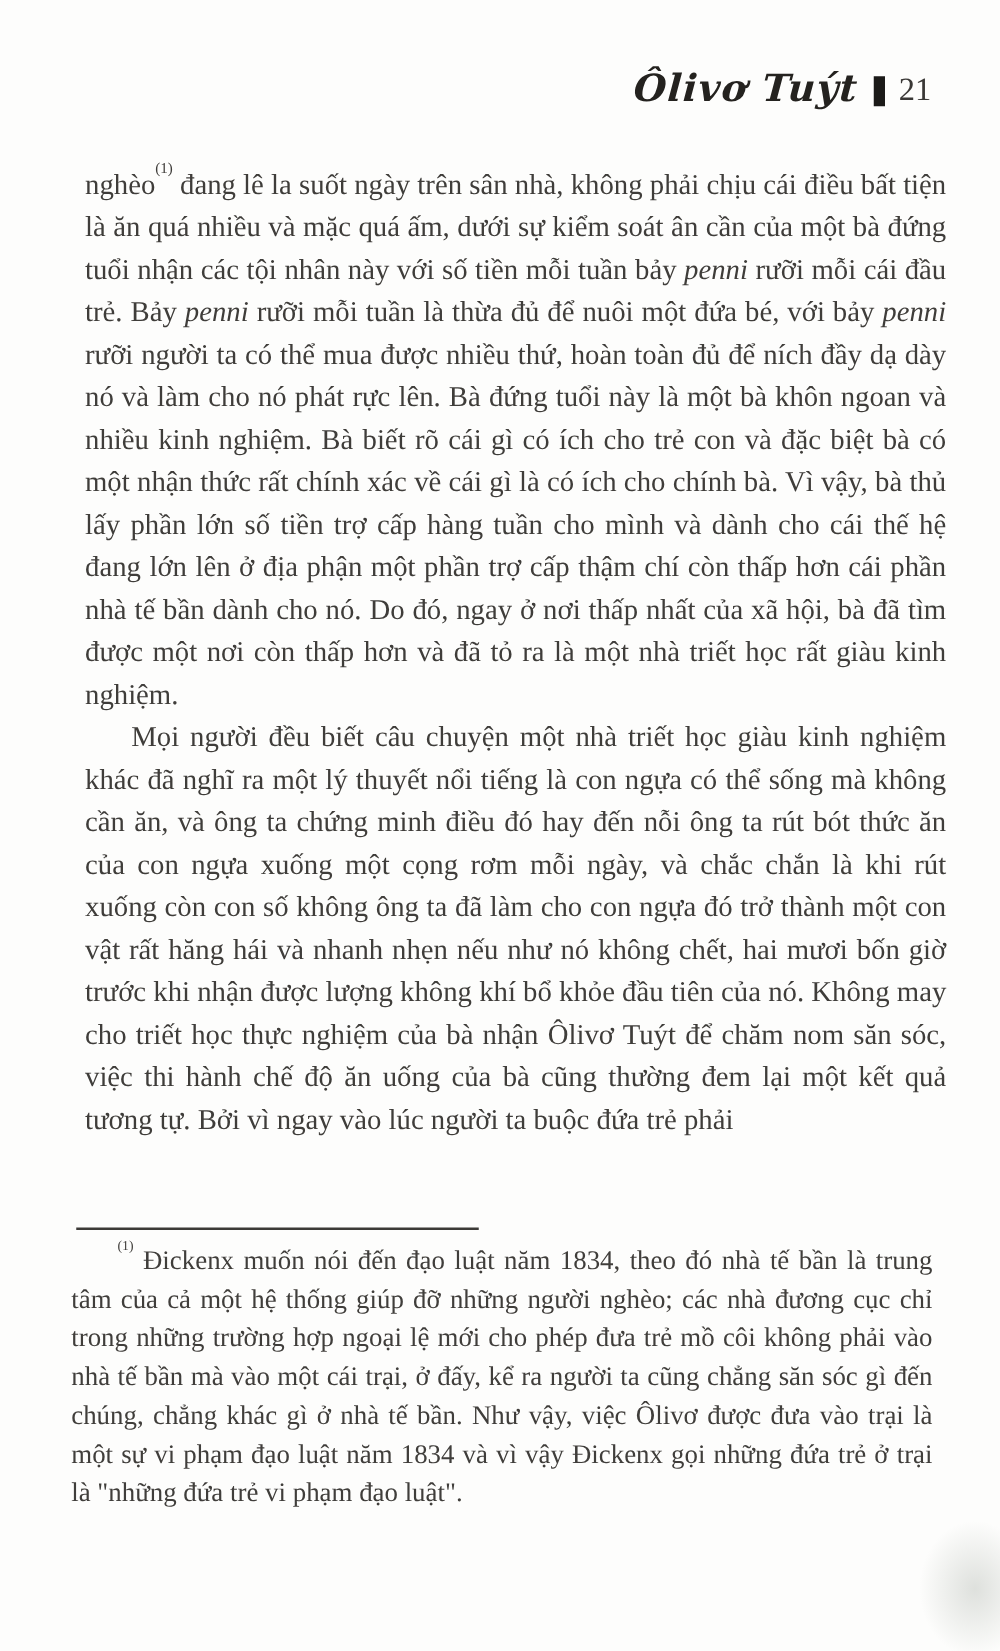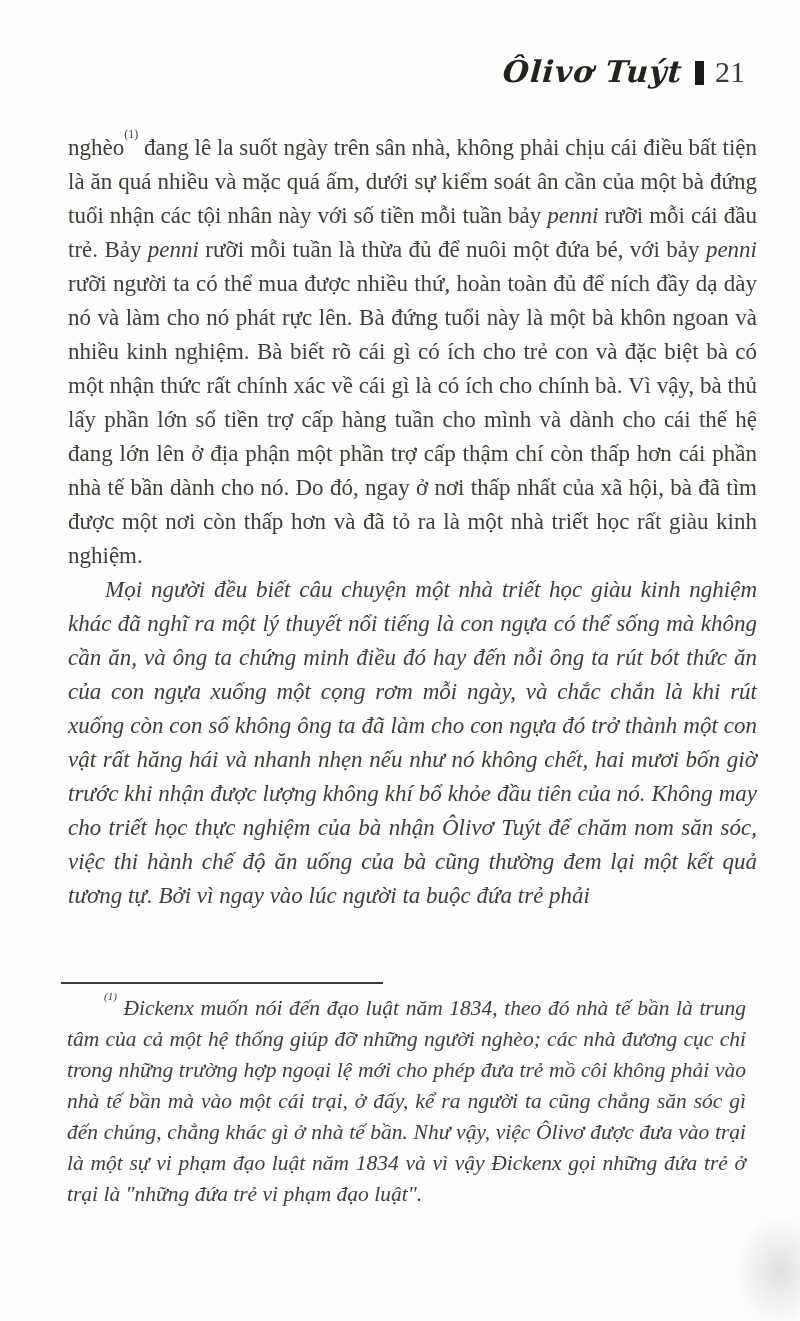--- a/index.html
+++ b/index.html
@@ -31,37 +31,37 @@
     transform: skewX(-4deg);
     color: #24221f;
   }
   .header-bar {
     display: inline-block;
     width: 9px; height: 24px;
     background: #1b1a18;
     margin: 2px 11px 0 13px;
   }
   .header-page-number {
-    font-size: 30px;
+    font-size: 26px;
     color: #3a3836;
     padding-top: 1px;
   }
   
   .body-text {
     position: absolute;
     top: 131px; left: 68px;
     width: 689px;
     color: #3f3d3a;
   }
   .body-text p.para {
     font-size: 23px;
     line-height: 34px;
     text-align: justify;
   }
-  p.para.indent { text-indent: 37px; font-style: italic; }
+  p.para.indent { text-indent: 37px; }
   p.para em { font-style: italic; }
   sup.fn-ref {
     font-size: 12px;
     line-height: 0;
     position: relative;
     top: -8px;
     letter-spacing: 0;
   }
   
   .footnote-section {
@@ -73,21 +73,20 @@
   .footnote-rule {
     width: 322px; height: 2px;
     margin-left: 4px;
     background: #3c3a37;
   }
   .footnote-text { margin-top: 9px; }
   .footnote-text p.para {
     font-size: 21.5px;
     line-height: 31px;
     text-align: justify;
-    margin-left: 10px;
   }
   .footnote-text sup.fn-ref { font-size: 11px; top: -7px; }
   
   .scan-smudge {
     position: absolute;
     right: -25px; bottom: -5px;
     width: 90px; height: 110px;
     background: radial-gradient(ellipse at center, rgba(150,158,148,0.30), rgba(150,158,148,0) 70%);
     pointer-events: none;
   }

